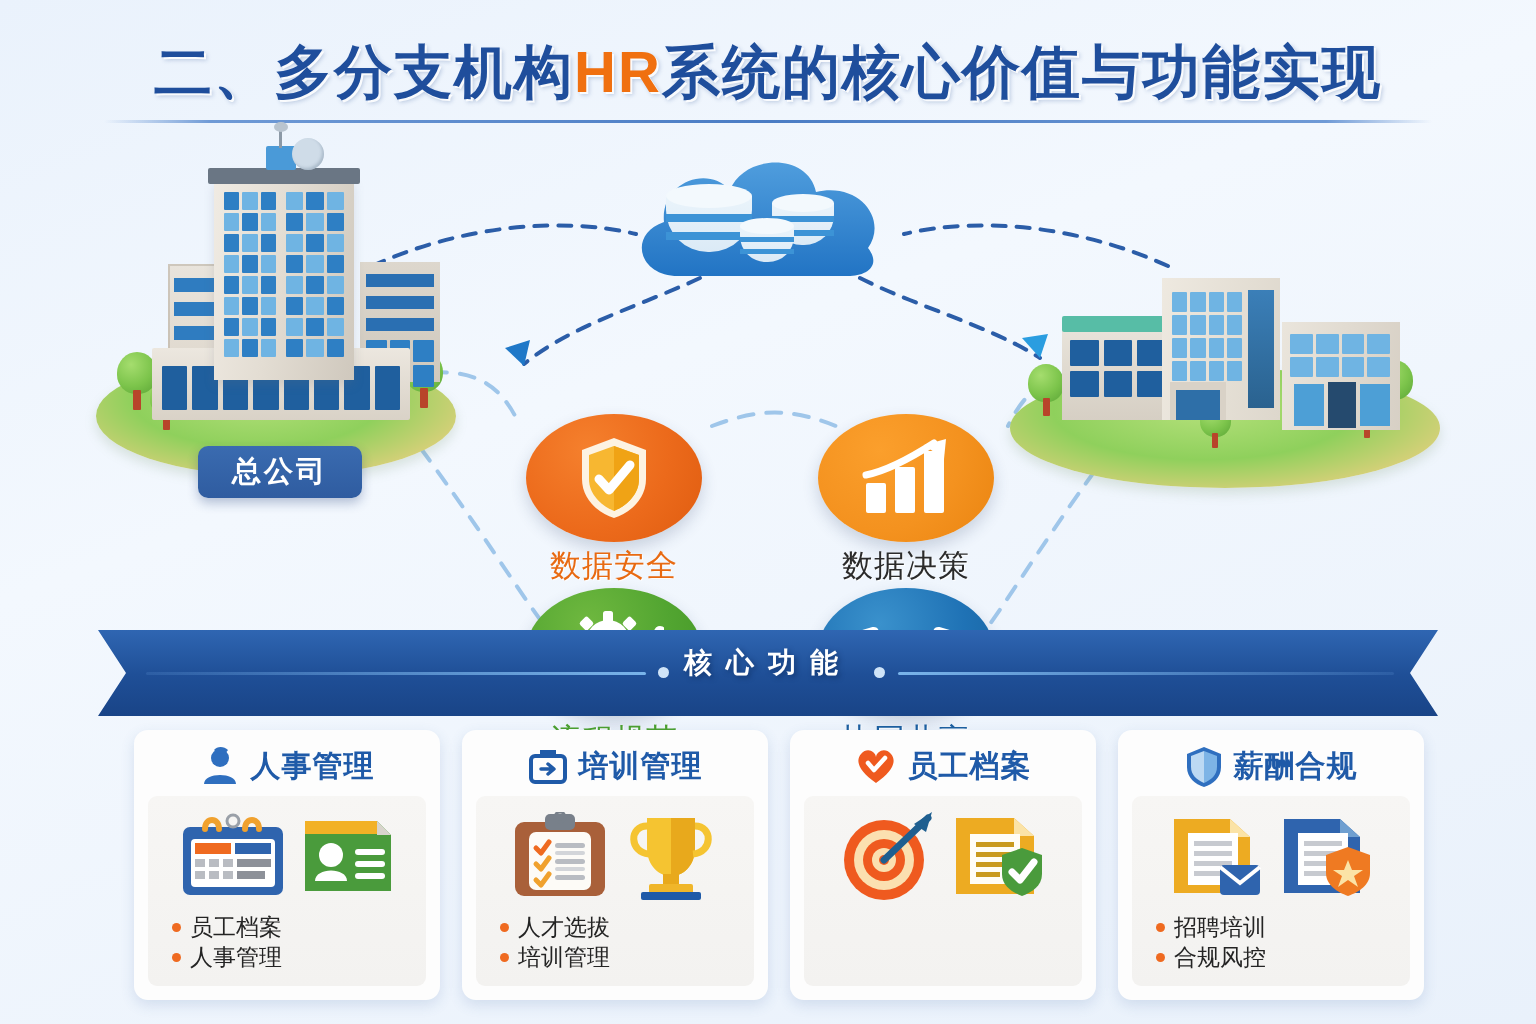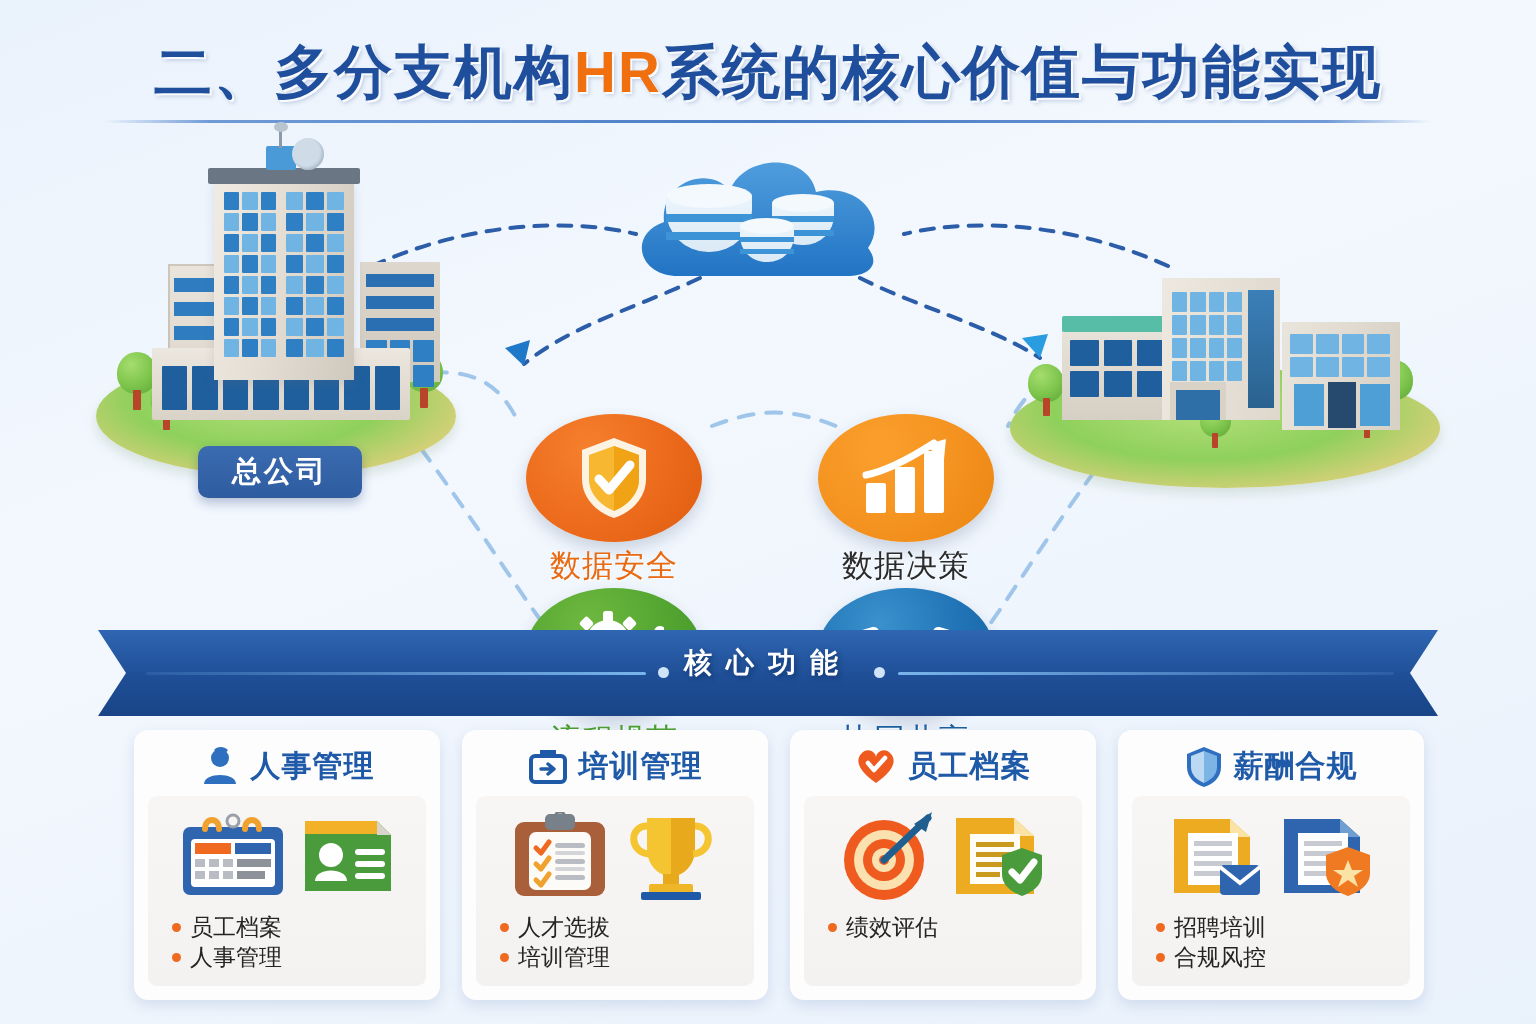--- a/index.html
+++ b/index.html
@@ -607,24 +607,20 @@
           <rect x="20" y="22" width="50" height="50" fill="#fffdf6"></rect>
           <rect x="26" y="30" width="38" height="5" fill="#c99a1e"></rect>
           <rect x="26" y="40" width="38" height="5" fill="#c99a1e"></rect>
           <rect x="26" y="50" width="30" height="5" fill="#c99a1e"></rect>
           <rect x="26" y="60" width="24" height="5" fill="#c99a1e"></rect>
           <path d="M72 36 L92 43 V62 C92 74, 82 80, 72 84 C 62 80, 52 74, 52 62 V43 Z" fill="#4a9b3c"></path>
           <path d="M62 60 L70 68 L84 50" fill="none" stroke="#ffffff" stroke-width="7" stroke-linecap="round" stroke-linejoin="round"></path>
         </svg>
       </div>
       <div class="bullets">
-        <div class="bullet">
-          <span class="bdot"></span>
-          <span>绩效评估</span>
-        </div>
       </div>
     </div>
   </div>
 
   <div class="card">
     <div class="card-head">
       <svg width="38" height="42" viewBox="0 0 38 42">
         <path d="M19 2 L36 9 V22 C36 33, 28 39, 19 42 C 10 39, 2 33, 2 22 V9 Z" fill="#2f6fbf"></path>
         <path d="M19 6 L32 11 V22 C32 30, 26 35, 19 38 Z" fill="#7db4e6"></path>
         <path d="M19 6 V38 C 12 35, 6 30, 6 22 V11 Z" fill="#bcd9f3"></path>

